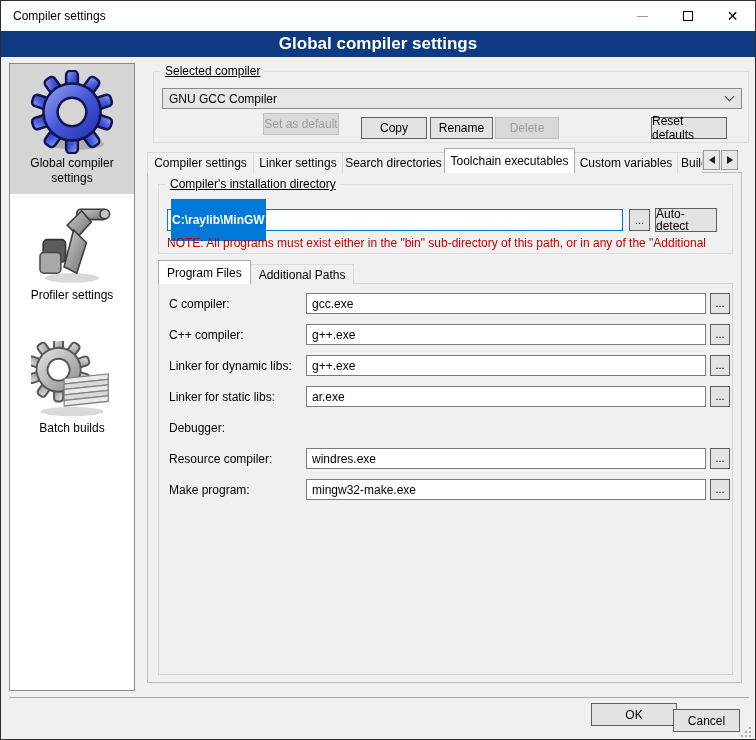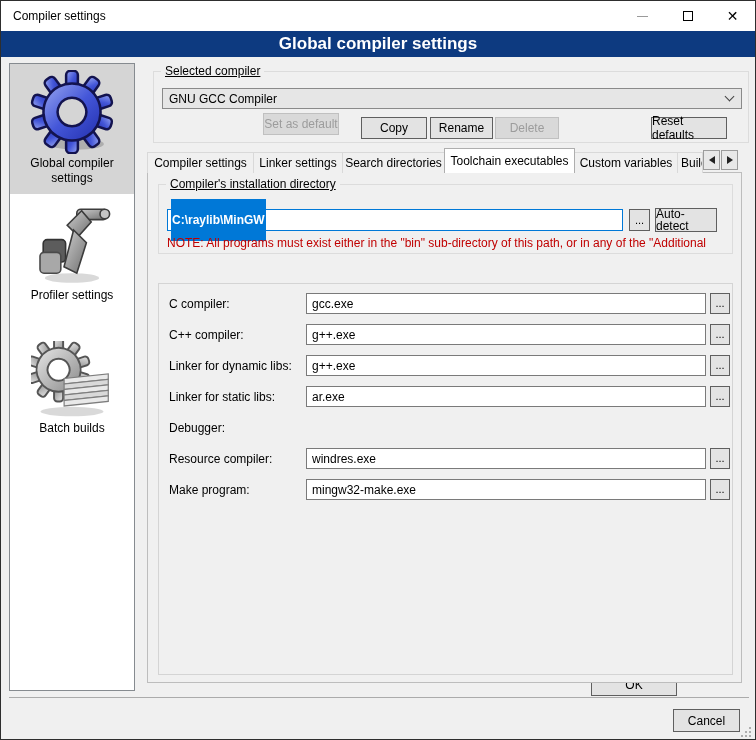--- a/index.html
+++ b/index.html
@@ -84,21 +84,21 @@
               border:1px solid #d4d4d4; background:#f0f0f0; z-index:2; }
   .frow { position:absolute; left:0; width:100%; height:22px; }
   .frow .flabel { position:absolute; left:10px; top:0; font-size:12px; line-height:22px; color:#000; }
   .frow .tinput { position:absolute; left:147px; top:0; width:400px; height:21px; background:#fff;
                   border:1px solid #7a7a7a; font-size:12px; font-family:"Liberation Sans",sans-serif;
                   padding-left:5px; color:#000; }
   .frow .dots { left:551px; top:0; width:20px; height:21px; position:absolute; }
   .frow .fcombo { left:147px; top:0; width:424px; height:21px; }
   
   .footline { position:absolute; left:8px; top:640px; width:740px; border-top:1px solid #ababab; }
-  .b-ok     { left:590px; top:616px; width:86px; height:23px; }
+  .b-ok     { left:590px; top:646px; width:86px; height:23px; }
   .b-cancel { left:672px; top:652px; width:67px; height:23px; }
   .grip { position:absolute; right:4px; bottom:4px; width:12px; height:12px; }
   .grip i { position:absolute; width:2px; height:2px; background:#aeaeae; }
   .grip i:nth-child(1){ right:0; bottom:8px; } .grip i:nth-child(2){ right:4px; bottom:4px; }
   .grip i:nth-child(3){ right:0; bottom:4px; } .grip i:nth-child(4){ right:8px; bottom:0; }
   .grip i:nth-child(5){ right:4px; bottom:0; } .grip i:nth-child(6){ right:0; bottom:0; }
 </style>
 </head>
 <body>
 
@@ -243,20 +243,24 @@
       <div class="groupbox g-install">
         <span class="legend">Compiler's installation directory</span>
         <div class="pathbox">
           <span class="sel">C:\raylib\MinGW</span>
         </div>
         <div class="mini-btn b-browse-dir">...</div>
         <div class="mini-btn b-autodetect">Auto-detect</div>
         <div class="note">NOTE: All programs must exist either in the "bin" sub-directory of this path, or in any of the "Additional</div>
       </div>
 
+      <div class="subtabbar">
+        <div class="subtab active">Program Files</div>
+        <div class="subtab">Additional Paths</div>
+      </div>
 
       <div class="subpanel">
 
         <div class="frow" style="top:9px">
           <span class="flabel">C compiler:</span>
           <input class="tinput" value="gcc.exe" style="">
           <div class="mini-btn dots">...</div>
         </div>
 
         <div class="frow" style="top:40px">

